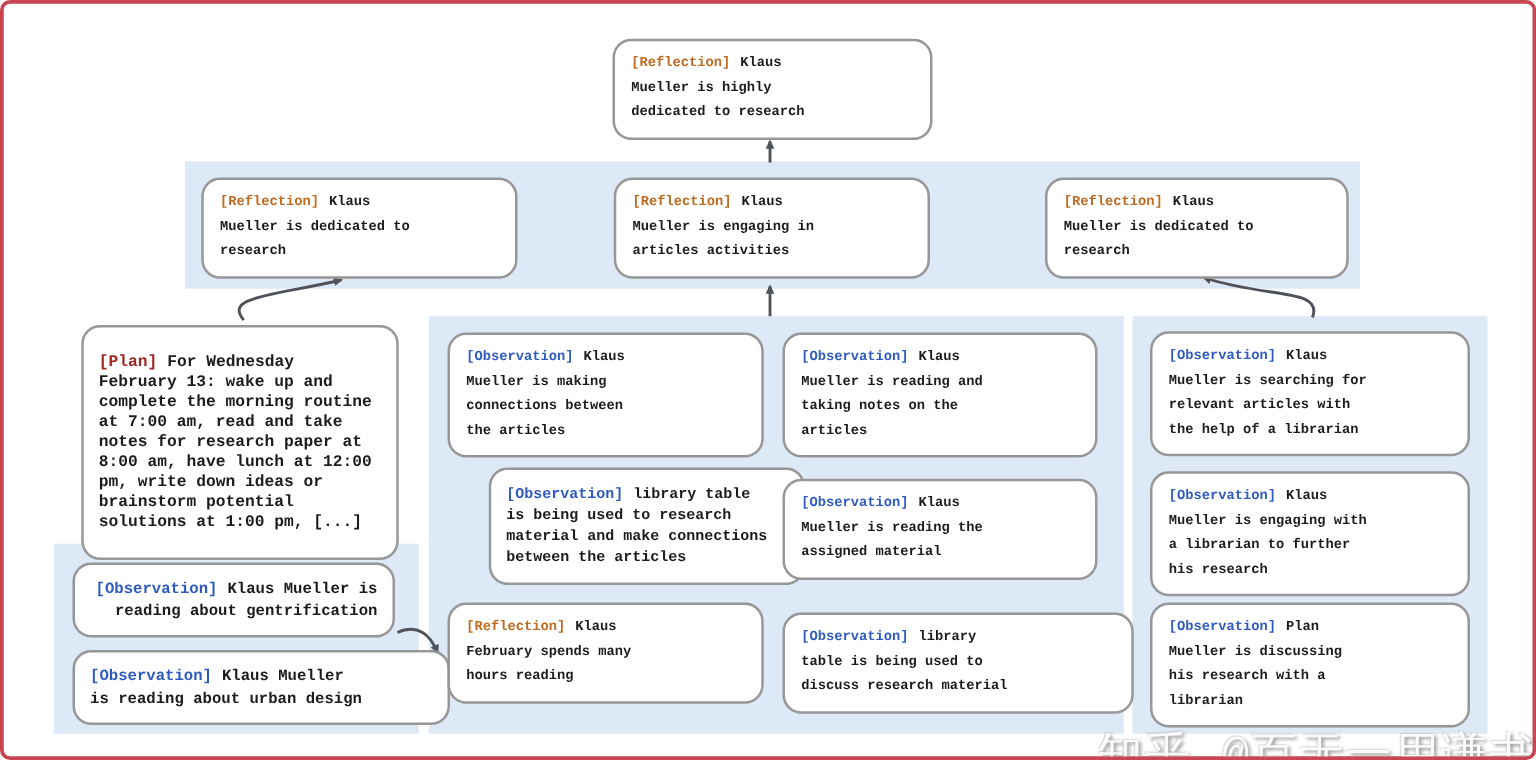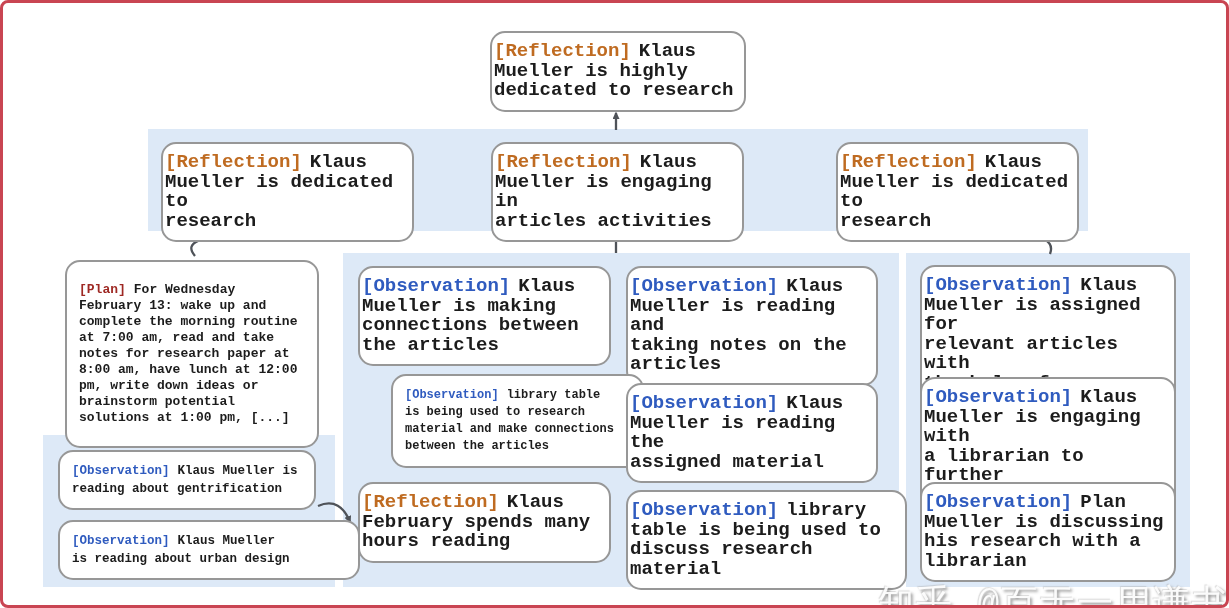--- a/index.html
+++ b/index.html
@@ -16,23 +16,23 @@
   .band{
     position:absolute;
     background:var(--band-background,#dde9f7);
   }
   .node{
     position:absolute;
     box-sizing:border-box;
     background:#ffffff;
     border:2px solid var(--node-border,#979797);
     border-radius:15px;
-    padding:9px 2px;
+    padding:9px 13px;
     font-weight:bold;
-    font-size:19px;
+    font-size:11px;
     line-height:19.5px;
     color:#1c1c1c;
   }
   .node-body{white-space:pre-line;}
   .node-tag{margin-right:8px;}
   .tag-reflection{color:var(--reflection-tag,#bf6b21);}
   .tag-observation{color:var(--observation-tag,#2f5bbf);}
   .tag-plan{color:var(--plan-tag,#9e2823);}
   .node.plan-size{font-size:13px;line-height:16px;padding:20px 12px;}
   .node.small-size{font-size:12.5px;line-height:18px;padding:10px 12px;}
@@ -103,21 +103,21 @@
 February 13: wake up and
 complete the morning routine
 at 7:00 am, read and take
 notes for research paper at
 8:00 am, have lunch at 12:00
 pm, write down ideas or
 brainstorm potential
 solutions at 1:00 pm, [...]</span>
   </div>
 
-  <div class="node small-size" style="left:55px;top:447px;width:258px;">
+  <div class="node small-size" style="left:55px;top:447px;width:258px;text-align:right;">
     <span class="node-tag tag-observation">[Observation]</span><span class="node-body">Klaus Mueller is
 reading about gentrification</span>
   </div>
   <div class="node small-size" style="left:55px;top:517px;width:302px;">
     <span class="node-tag tag-observation">[Observation]</span><span class="node-body">Klaus Mueller
 is reading about urban design</span>
   </div>
 
   <div class="node" style="left:355px;top:263px;width:253px;">
     <span class="node-tag tag-observation">[Observation]</span><span class="node-body">Klaus
@@ -148,21 +148,21 @@
 hours reading</span>
   </div>
   <div class="node" style="left:623px;top:487px;width:281px;">
     <span class="node-tag tag-observation">[Observation]</span><span class="node-body">library
 table is being used to
 discuss research material</span>
   </div>
 
   <div class="node" style="left:917px;top:262px;width:256px;">
     <span class="node-tag tag-observation">[Observation]</span><span class="node-body">Klaus
-Mueller is assigned for
+Mueller is searching for
 relevant articles with
 the help of a librarian</span>
   </div>
   <div class="node" style="left:917px;top:374px;width:256px;">
     <span class="node-tag tag-observation">[Observation]</span><span class="node-body">Klaus
 Mueller is engaging with
 a librarian to further
 his research</span>
   </div>
   <div class="node" style="left:917px;top:479px;width:256px;">

